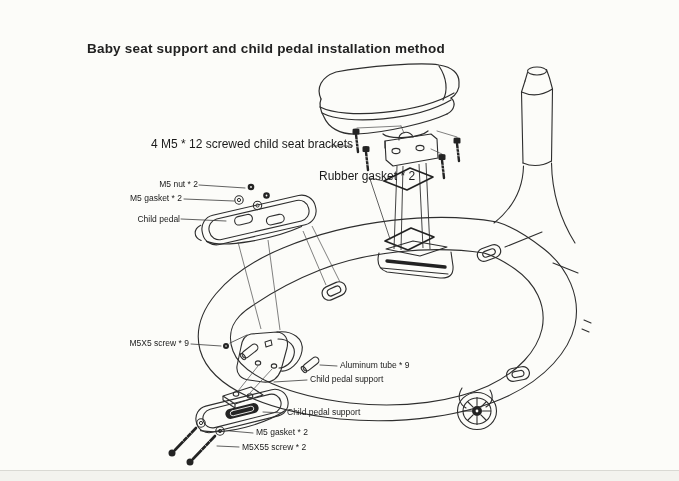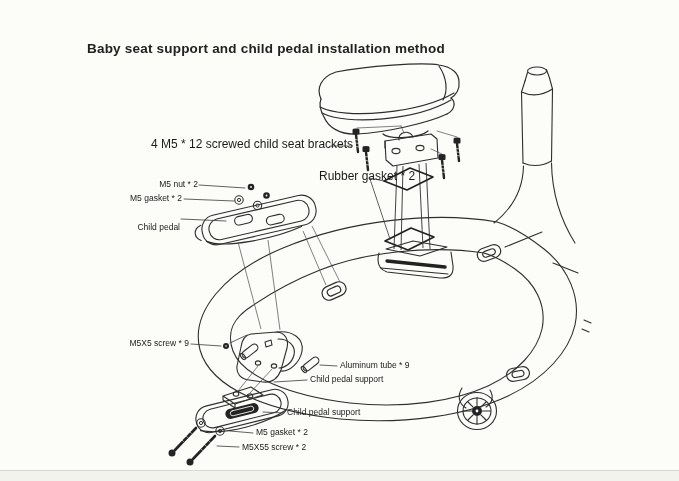--- a/index.html
+++ b/index.html
@@ -288,21 +288,21 @@
       <path d="M239,447 L217,446"></path>
     </g>
   </svg>
 
   <div class="title">Baby seat support and child pedal installation method</div>
 
   <div class="lbl big" style="left:151px;top:139px;">4 M5 * 12 screwed child seat brackets</div>
   <div class="lbl big" style="left:292px;top:171px;padding-left:27px;">Rubber gasket * 2</div>
   <div class="lbl" style="right:481px;top:179px;">M5 nut * 2</div>
   <div class="lbl" style="right:497px;top:193px;">M5 gasket * 2</div>
-  <div class="lbl" style="right:499px;top:214px;margin-top:8px;">Child pedal</div>
+  <div class="lbl" style="right:499px;top:214px;">Child pedal</div>
   <div class="lbl" style="right:490px;top:338px;">M5X5 screw * 9</div>
   <div class="lbl" style="left:340px;top:360px;">Aluminum tube * 9</div>
   <div class="lbl" style="left:310px;top:374px;">Child pedal support</div>
   <div class="lbl" style="left:287px;top:407px;">Child pedal support</div>
   <div class="lbl" style="left:256px;top:427px;">M5 gasket * 2</div>
   <div class="lbl" style="left:242px;top:442px;text-align:center;">M5X55 screw * 2</div>
 
   <div class="scan-line"></div>
   <div class="scan-band"></div>
 </div>

